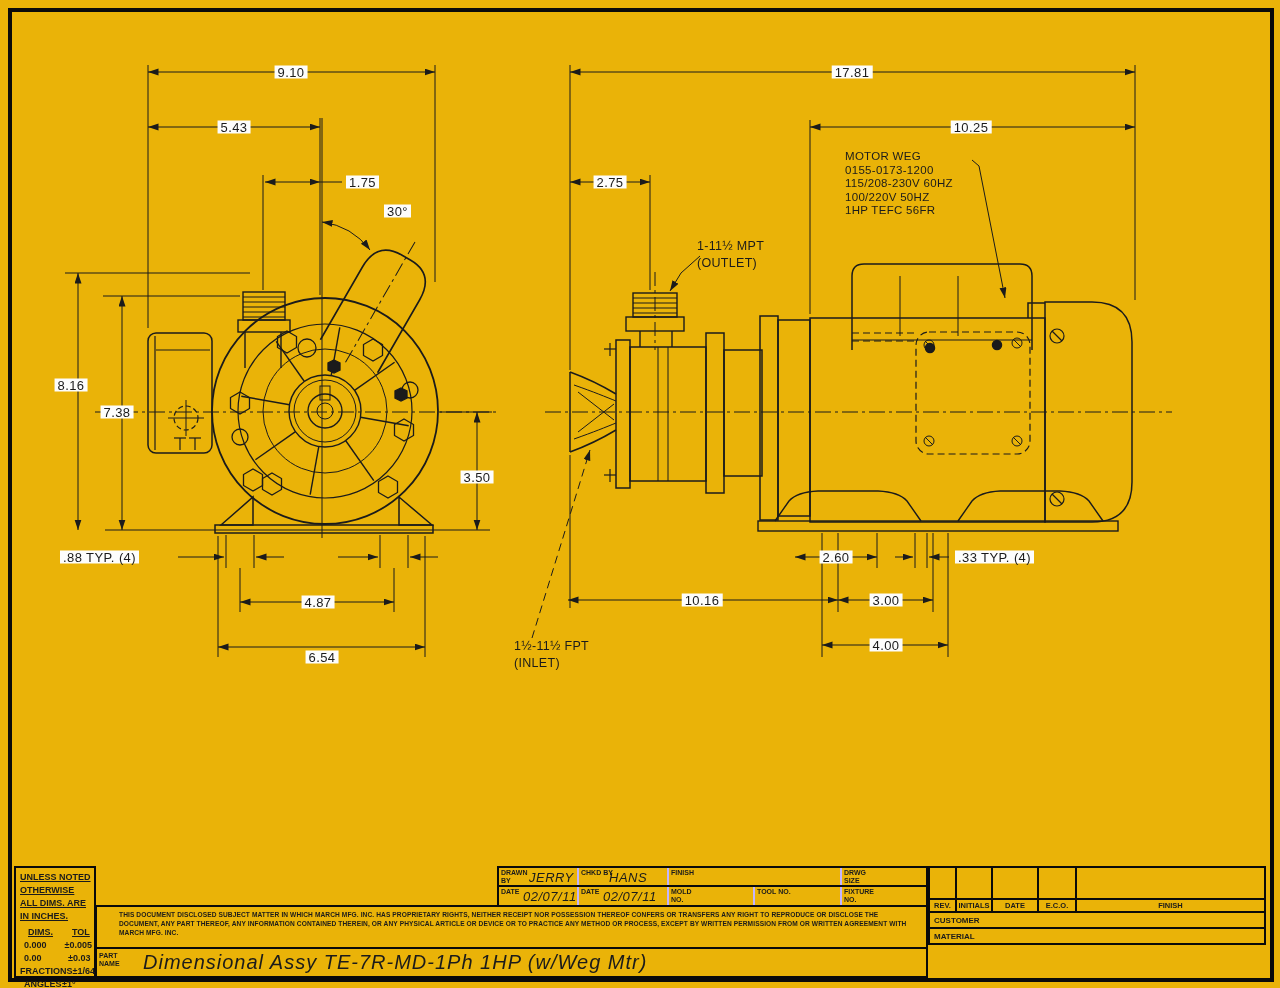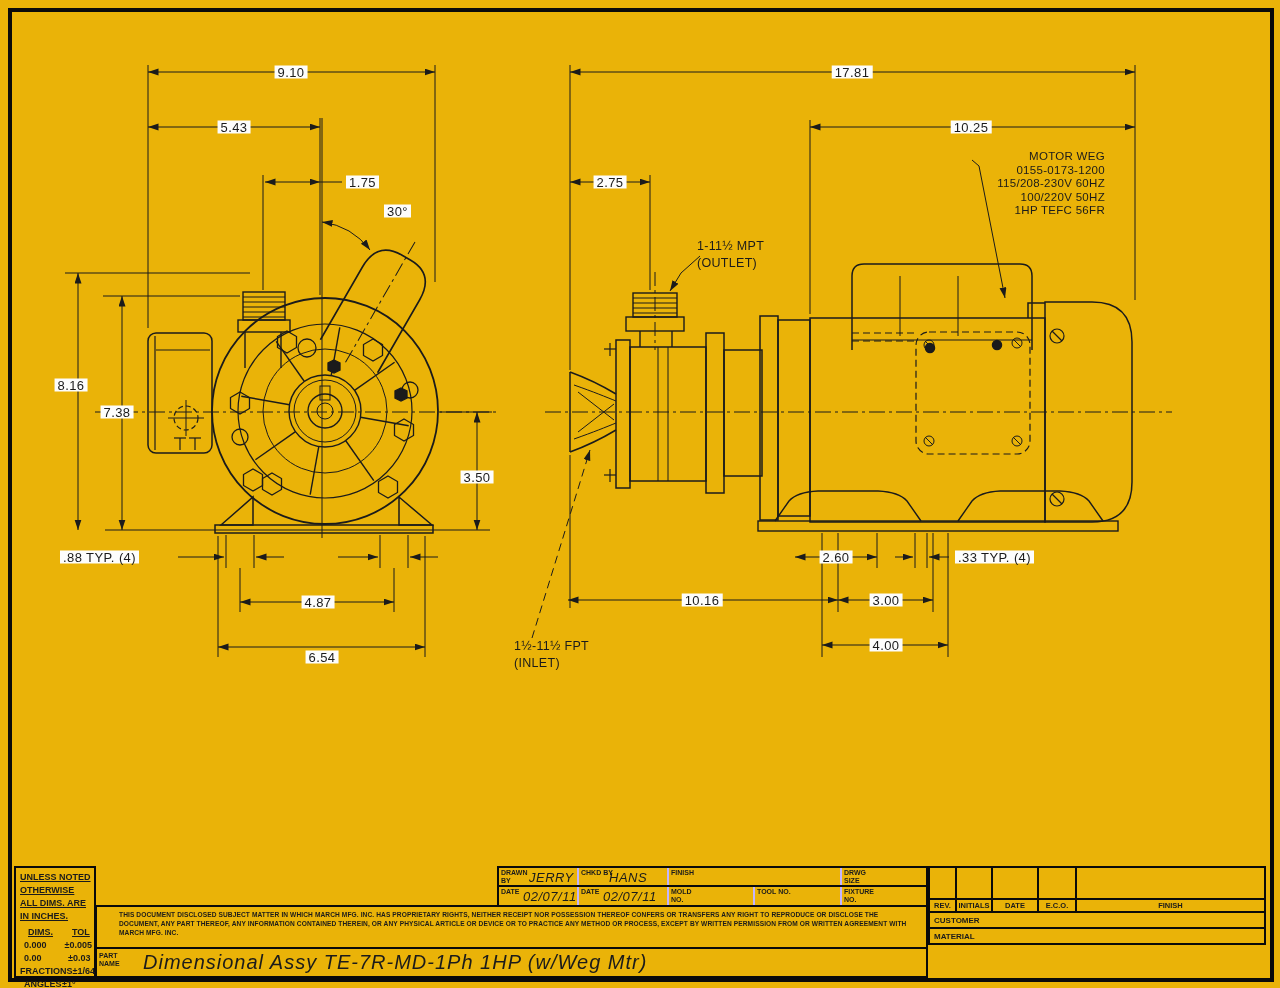--- a/index.html
+++ b/index.html
@@ -5,21 +5,21 @@
   html,body{margin:0;padding:0;background:#e8e8e8;}
   #page{position:relative;width:1280px;height:988px;background:#eab308;overflow:hidden;
         font-family:"Liberation Sans",sans-serif;color:#1b1b1b;}
   #frame{position:absolute;left:8px;top:8px;width:1258px;height:966px;border:4px solid #0a0a0a;}
   #drawing-svg{position:absolute;left:0;top:0;}
   
   .dim-label{position:absolute;background:#fdfdfc;padding:0 3px;font-size:13px;letter-spacing:.4px;
              white-space:nowrap;transform:translate(-50%,-50%);line-height:1;}
   .la{transform:translate(0,-50%);}
   .callout{position:absolute;font-size:12.5px;letter-spacing:.3px;white-space:nowrap;line-height:1.35;}
-  #motor-note{position:absolute;text-align:right;font-size:11.5px;line-height:13.5px;letter-spacing:.3px;}
+  #motor-note{position:absolute;font-size:11.5px;line-height:13.5px;letter-spacing:.3px;}
   
   .tb{position:absolute;border:2px solid #0a0a0a;box-sizing:border-box;background:transparent;}
   .vline{position:absolute;width:2px;background:#0a0a0a;}
   .tiny{font-size:7px;line-height:1.15;font-weight:bold;}
   .cell-label{position:absolute;left:2px;top:1px;font-size:7px;font-weight:bold;line-height:1.1;width:34px;}
   .cell-val{position:absolute;left:30px;top:2px;font-size:13px;font-style:italic;letter-spacing:.5px;}
   #tolbox{font-size:9px;font-weight:bold;line-height:1.45;padding:3px 2px 0 4px;}
   #tolbox .u{text-decoration:underline;}
   .tolrow{display:flex;}
   .tolrow span:first-child{width:44px;}

